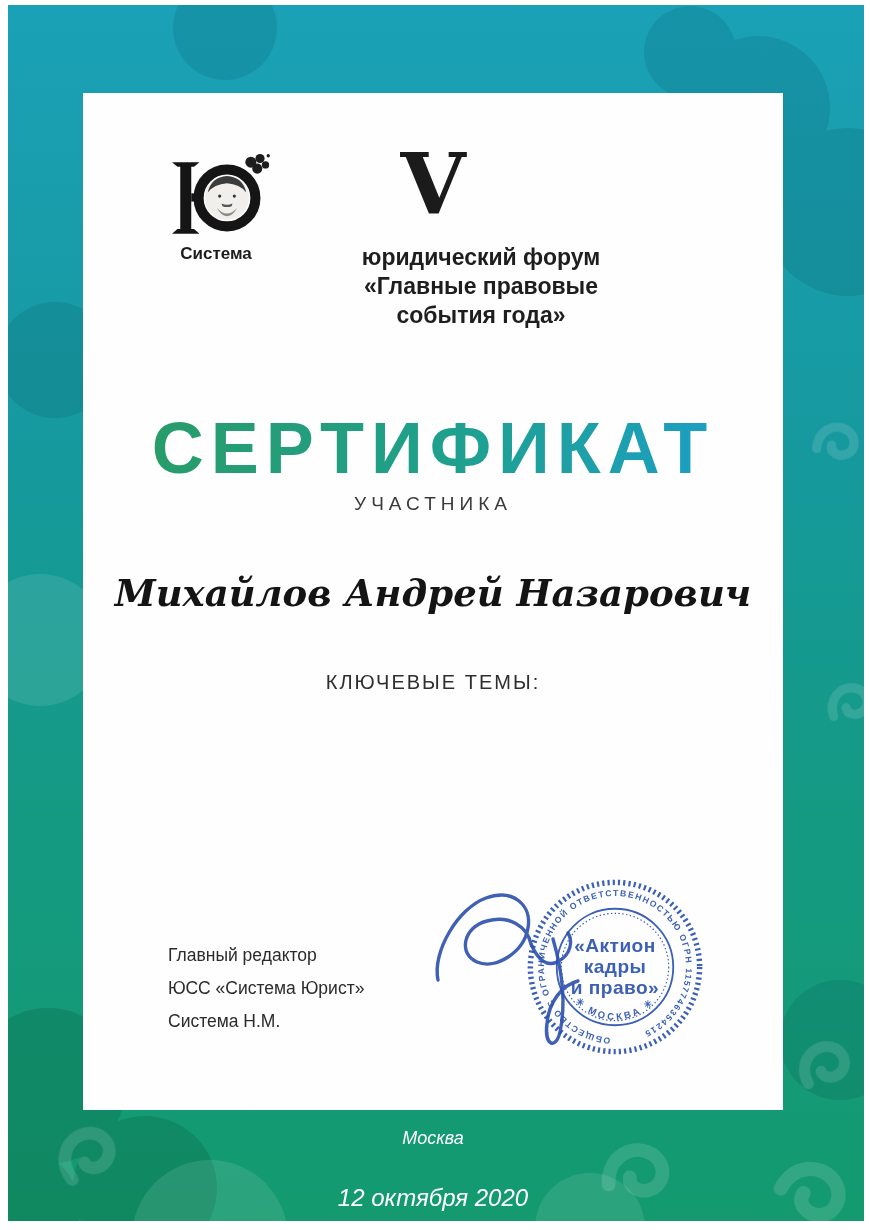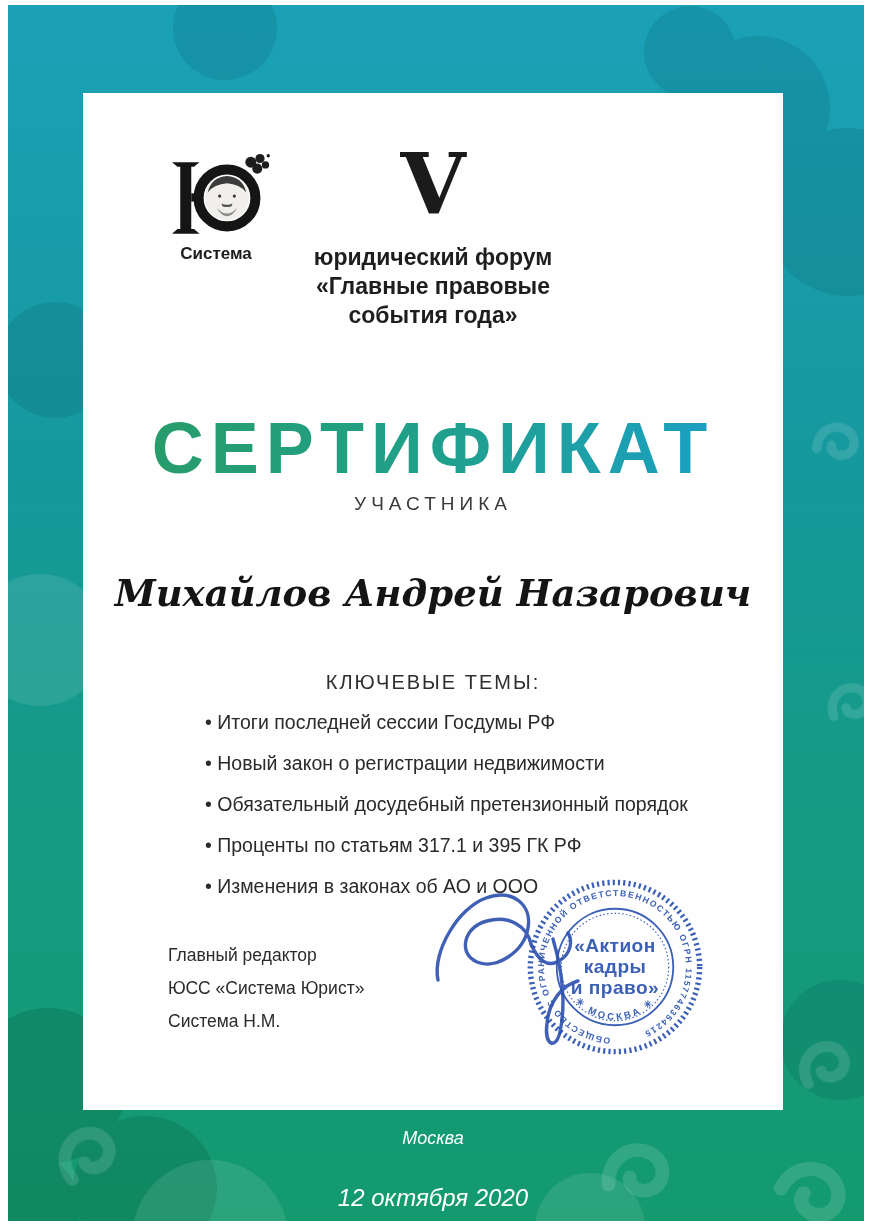--- a/index.html
+++ b/index.html
@@ -10,21 +10,21 @@
   .abs{position:absolute;}
   .centered{left:0;width:700px;text-align:center;}
 
   
   .org-logo{left:78px;top:58px;width:110px;height:92px;}
   .org-name{left:28px;top:150px;width:210px;text-align:center;font-weight:bold;
             font-size:17px;line-height:21px;color:#1c1c1c;}
   .forum-numeral{left:0;width:700px;top:42px;text-align:center;
                  font-family:"DejaVu Serif", serif;font-weight:bold;font-size:84px;
                  line-height:100px;color:#1b1b1b;}
-  .forum-lines{top:150px;font-weight:bold;font-size:23px;line-height:29px;color:#1e1e1e;}
+  .forum-lines{top:150px;font-weight:bold;font-size:23px;line-height:29px;color:#1e1e1e;padding-left:48px;}
 
   
   .cert-title{top:318px;font-weight:bold;font-size:72px;letter-spacing:7px;line-height:74px;
               background:linear-gradient(90deg,#2a9b62 0%,#1fa08d 52%,#1b9fd0 100%);
               -webkit-background-clip:text;background-clip:text;color:transparent;}
   .cert-subtitle{top:400px;font-size:19px;letter-spacing:5px;color:#3a3a3a;}
 
   
   .recipient{top:478px;font-family:"DejaVu Serif", serif;font-style:italic;font-weight:bold;
              font-size:37px;color:#141414;}
@@ -138,27 +138,20 @@
       <div>«Главные правовые</div>
       <div>события года»</div>
     </div>
 
     <div class="abs centered cert-title">СЕРТИФИКАТ</div>
     <div class="abs centered cert-subtitle">УЧАСТНИКА</div>
 
     <div class="abs centered recipient">Михайлов Андрей Назарович</div>
 
     <div class="abs centered topics-heading">КЛЮЧЕВЫЕ ТЕМЫ:</div>
-    <ul class="abs topics-list">
-      <li>Итоги последней сессии Госдумы РФ</li>
-      <li>Новый закон о регистрации недвижимости</li>
-      <li>Обязательный досудебный претензионный порядок</li>
-      <li>Проценты по статьям 317.1 и 395 ГК РФ</li>
-      <li>Изменения в законах об АО и ООО</li>
-    </ul>
 
     <div class="abs signatory">
       <div>Главный редактор</div>
       <div>ЮСС «Система Юрист»</div>
       <div>Система Н.М.</div>
     </div>
   </div>
 
   <svg class="abs stamp-svg" viewBox="0 0 200 200" xmlns="http://www.w3.org/2000/svg">
     <defs>

